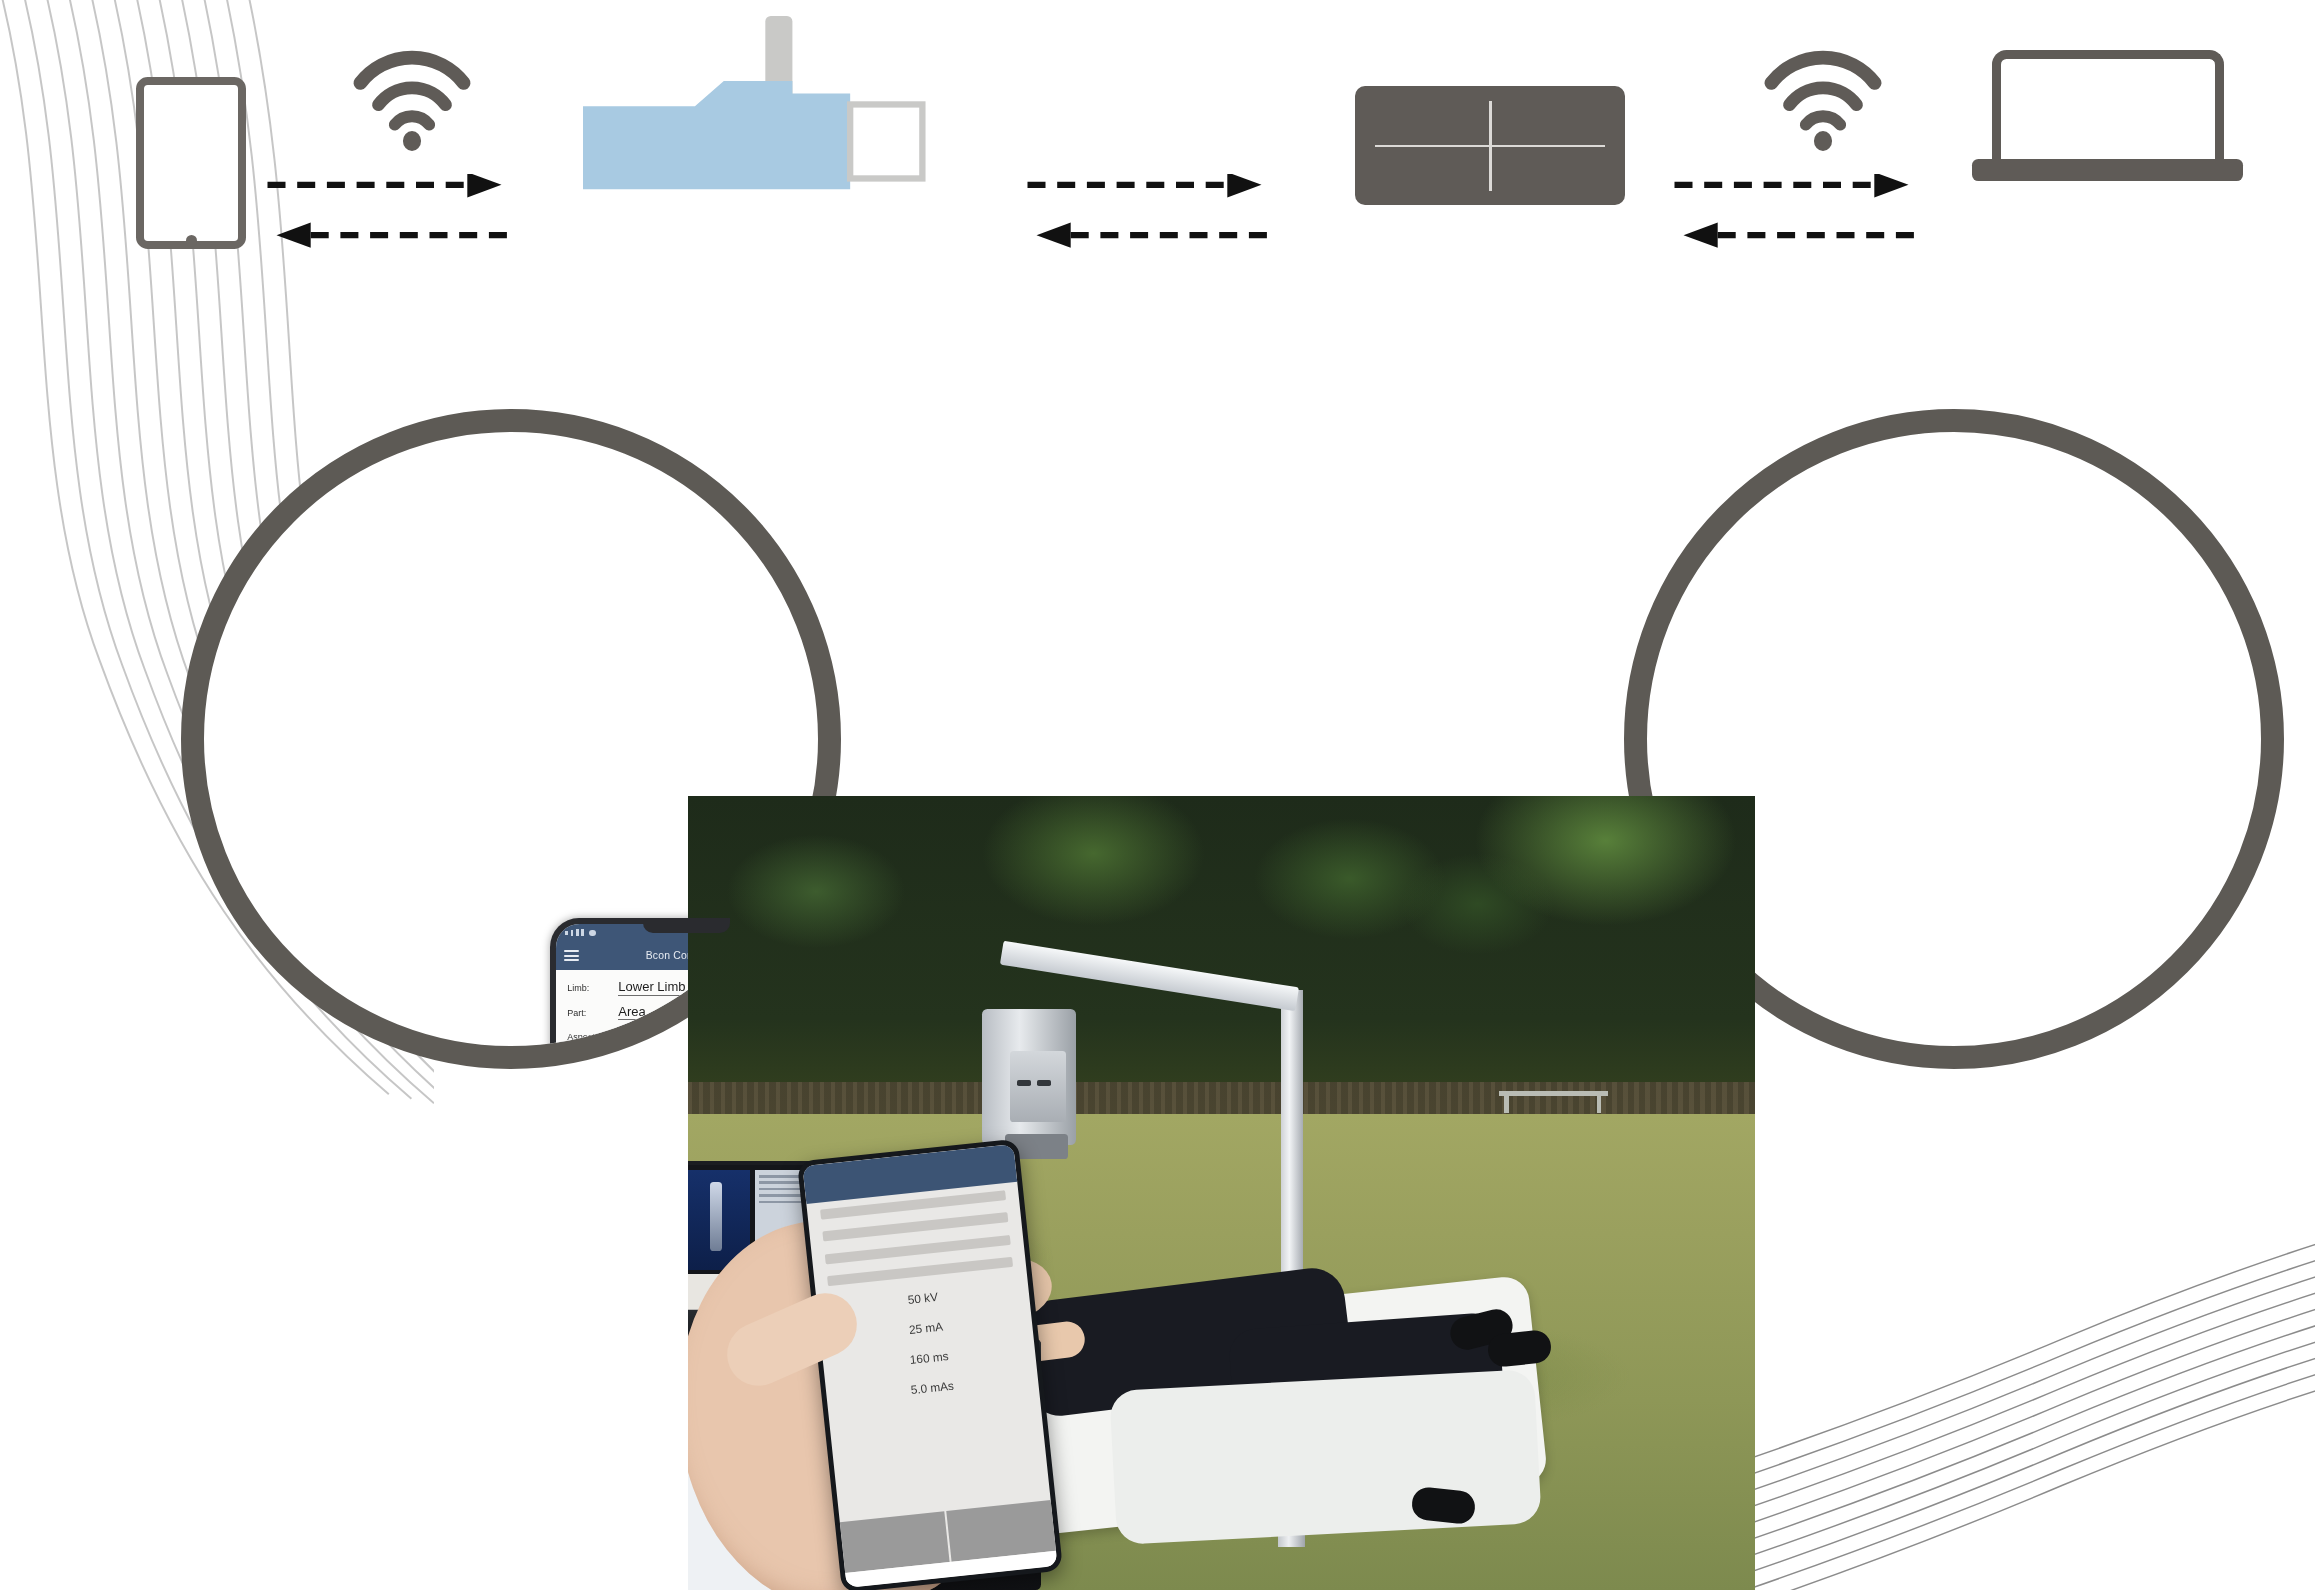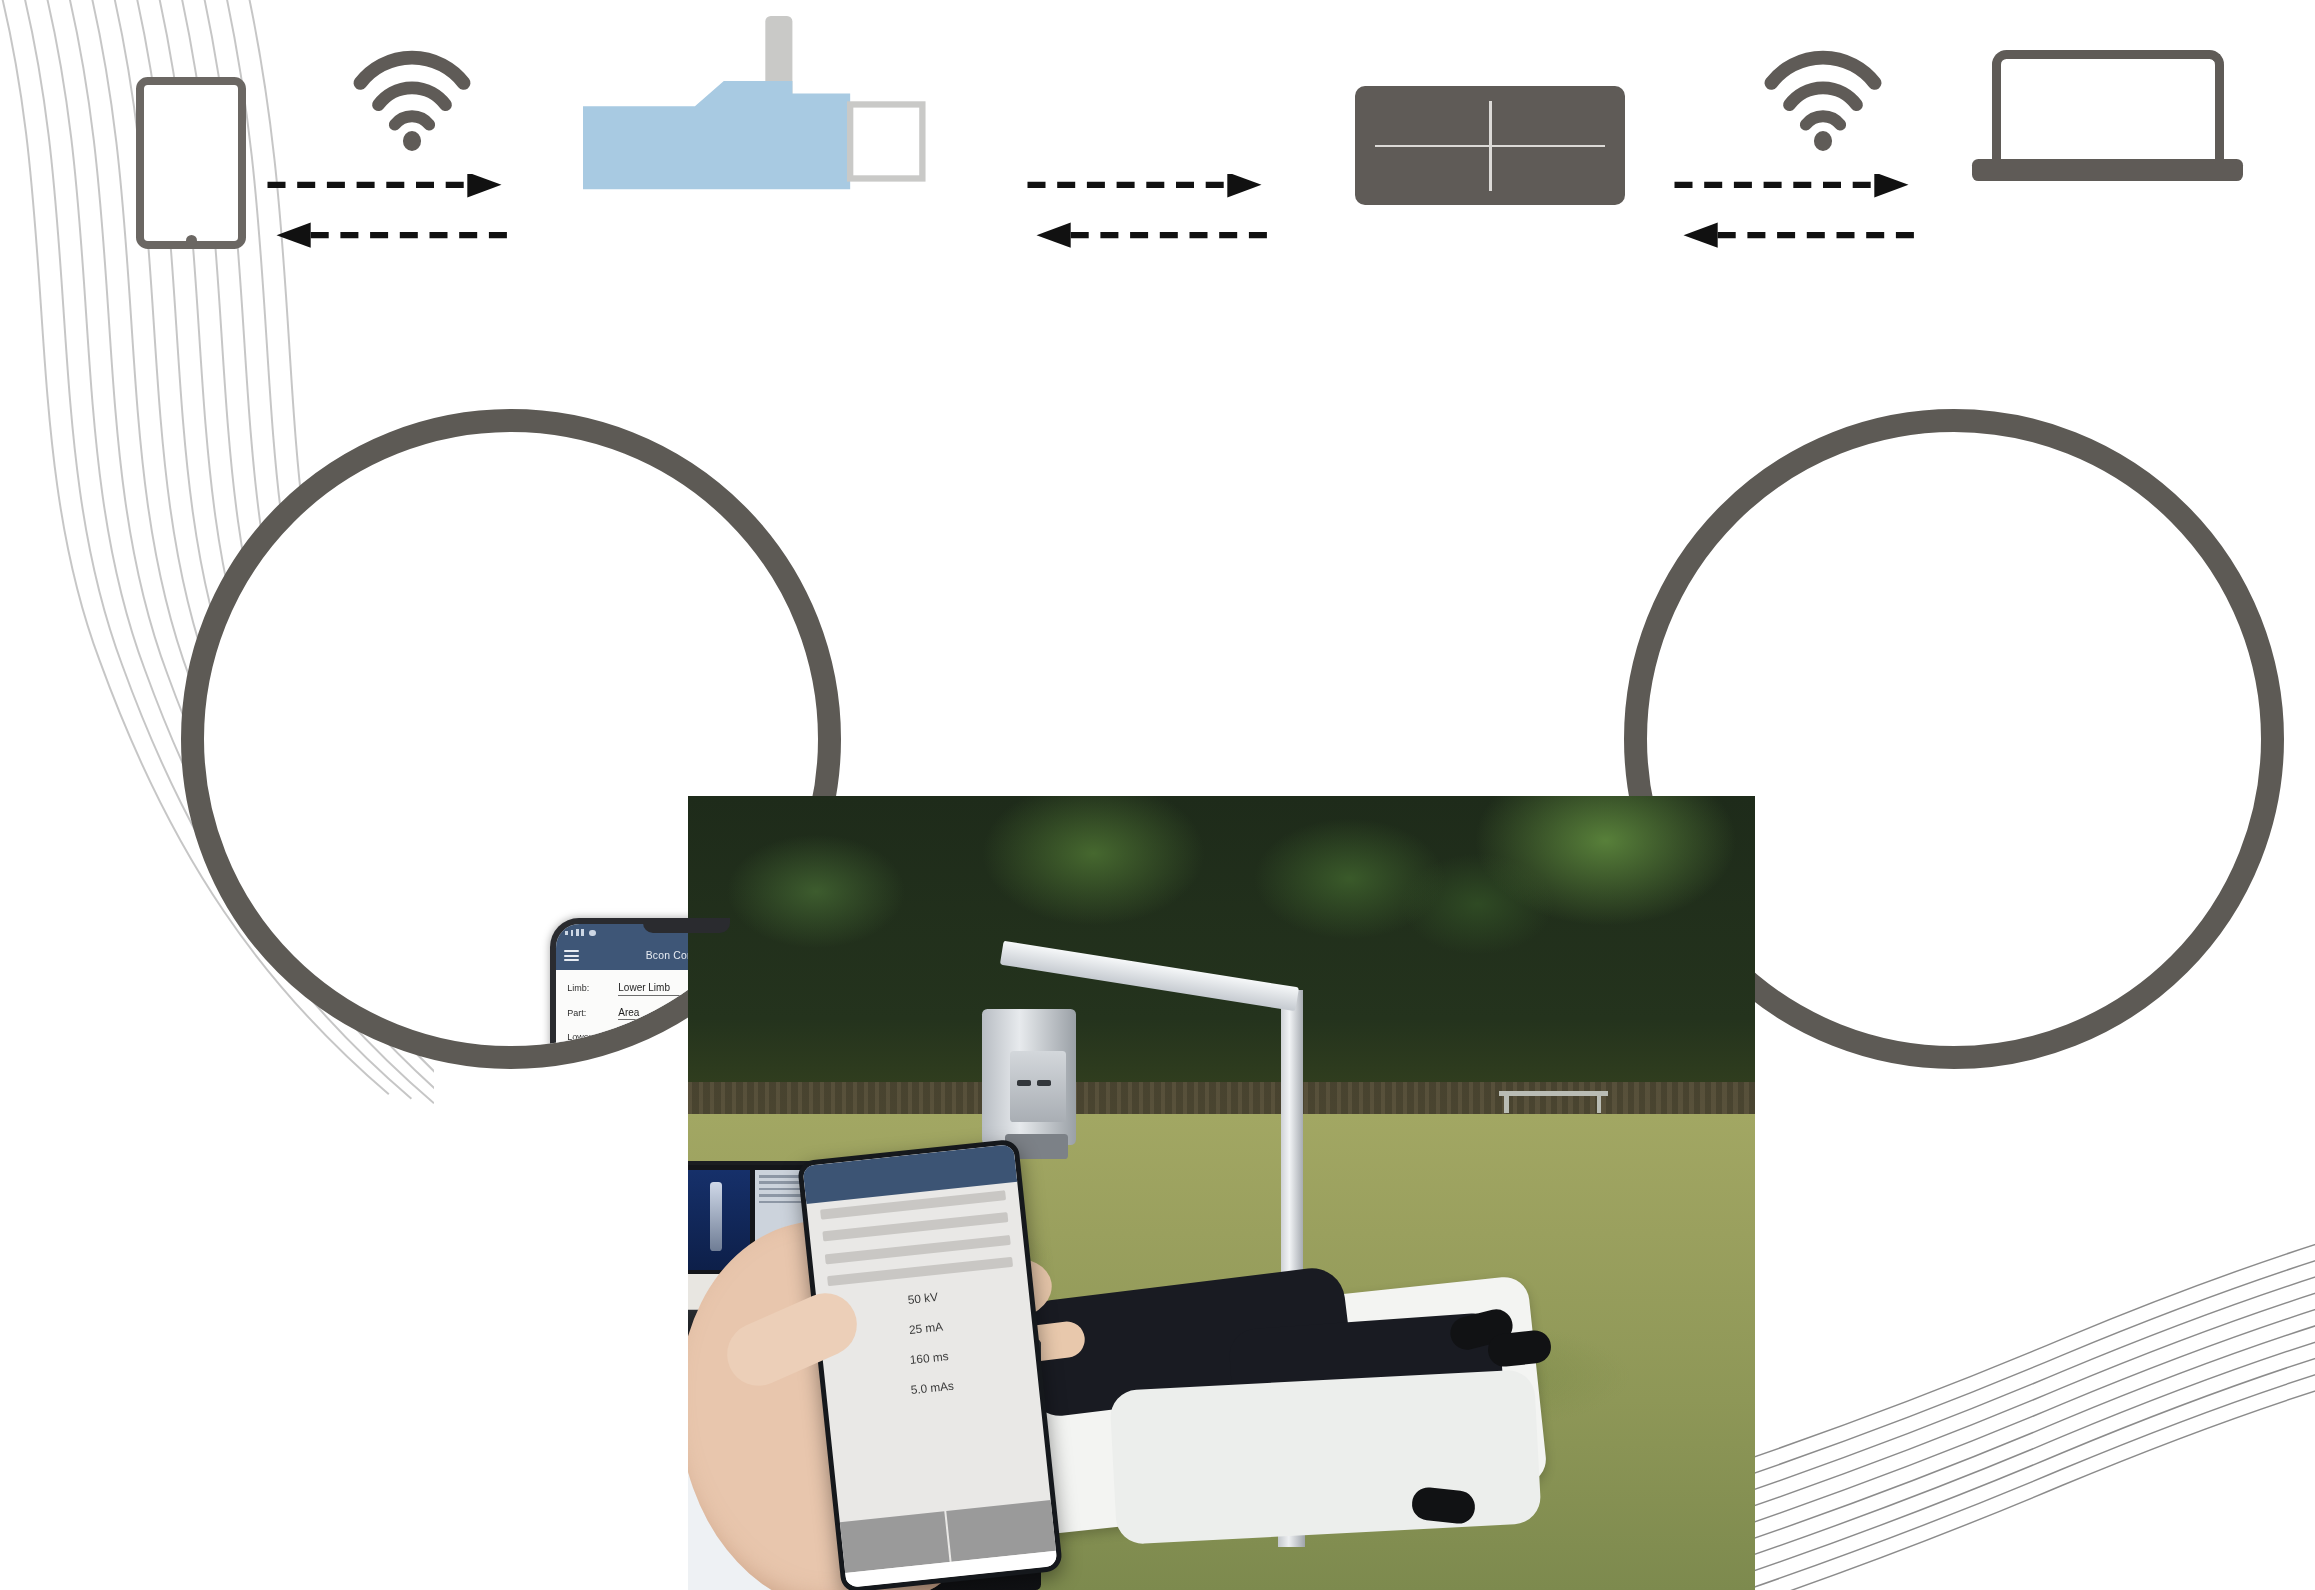--- a/index.html
+++ b/index.html
@@ -77,21 +77,21 @@
   .appbar{height:29px;background:#3e5677;display:flex;align-items:center;
     padding:0 8.1px;color:#e7ecf3;font-size:11px;position:relative;}
   .hamb{width:14.5px;display:flex;flex-direction:column;gap:2.7px;}
   .hamb i{display:block;height:1.8px;background:#e7ecf3;border-radius:0.9px;}
   .appbar-title{position:absolute;left:0;right:0;text-align:center;font-size:10.4px;letter-spacing:0.2px;}
 
   .formwrap{background:#fbfbfa;padding:8.1px 11px 3.6px 11px;}
   .frow{display:flex;align-items:baseline;margin-bottom:6.3px;}
   .flabel{font-size:9px;color:#2d2d2d;width:51px;flex:0 0 51px;}
   .fsel{flex:1;border-bottom:0.9px solid #6d6d6d;position:relative;padding-bottom:0.9px;}
-  .fval{font-size:10px;color:#1e1e1e;}
+  .fval{font-size:13px;color:#1e1e1e;}
   .caret{position:absolute;right:0.9px;bottom:0.9px;width:0;height:0;
     border-left:6.3px solid transparent;border-bottom:6.3px solid #6d6d6d;}
 
   
   .photo{position:absolute;left:688px;top:796px;width:1067px;height:794px;overflow:hidden;
     background:#8e9a5c;}
   .ph-sky{position:absolute;left:0;top:0;width:100%;height:42%;
     background:linear-gradient(180deg,#2a3a23 0%,#25331f 55%,#3f4a2b 100%);}
   .ph-trees{position:absolute;left:0;top:0;width:100%;height:40%;
     background:
@@ -332,21 +332,21 @@
             </span>
           </div>
           <div class="frow">
             <span class="flabel">Part:</span>
             <span class="fsel">
               <span class="fval">Area</span>
               <span class="caret"></span>
             </span>
           </div>
           <div class="frow">
-            <span class="flabel">Lower:</span>
+            <span class="flabel">Aspect:</span>
             <span class="fsel">
               <span class="fval">LAT</span>
               <span class="caret"></span>
             </span>
           </div>
           <div class="frow">
             <span class="flabel">Size:</span>
             <span class="fsel">
               <span class="fval">Normal</span>
               <span class="caret"></span>

